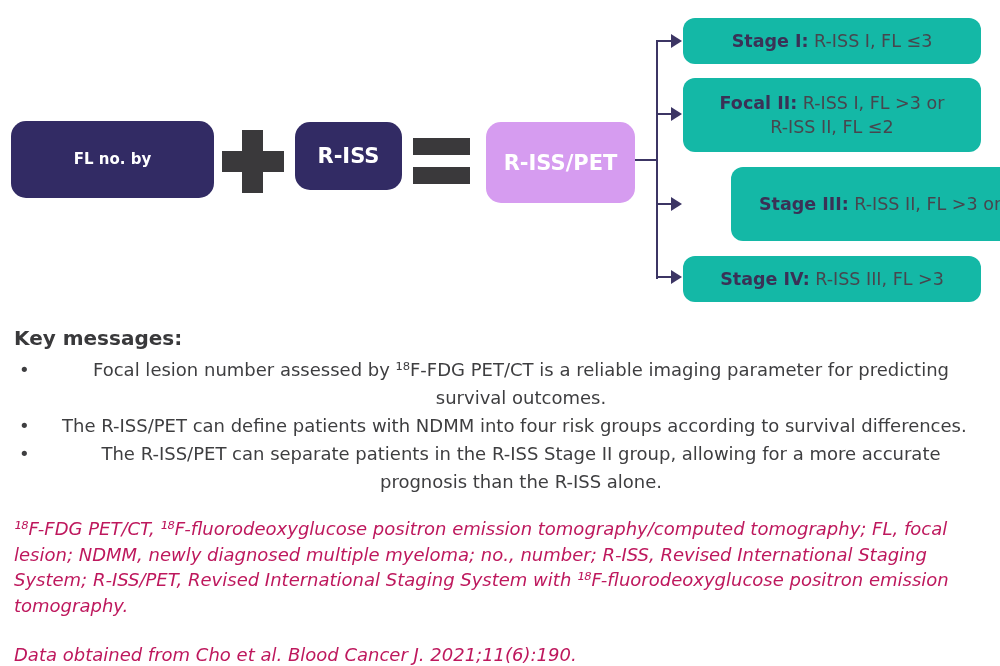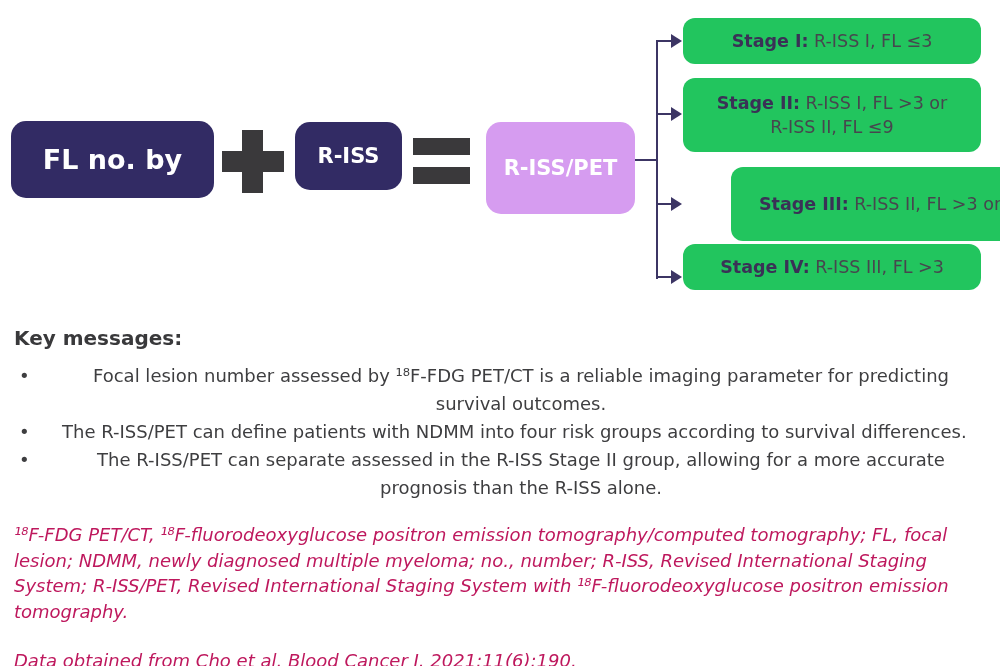--- a/index.html
+++ b/index.html
@@ -19,23 +19,23 @@
     text-align: center;
   }
   .box-navy {
     background: #322b64; color: #ffffff;
     border-radius: 15px; font-weight: bold;
   }
   .box-lavender {
     background: #d69cf0; color: #ffffff;
     border-radius: 15px; font-weight: bold;
   }
-  #fl-box   { left: 11px;  top: 121px; width: 203px; height: 77px; font-size: 27px; line-height: 1.3; }
+  #fl-box   { left: 11px;  top: 121px; width: 203px; height: 77px; font-size: 15px; line-height: 1.3; }
   #riss-box { left: 295px; top: 122px; width: 107px; height: 68px; font-size: 21px; }
-  #risspet-box { left: 486px; top: 122px; width: 149px; height: 92px; font-size: 21px; }
+  #risspet-box { left: 486px; top: 122px; width: 149px; height: 81px; font-size: 21px; }
 
   
   .plus { position: absolute; left: 222px; top: 130px; width: 62px; height: 63px; }
   .plus .h { position: absolute; left: 0; top: 21px; width: 62px; height: 21px; background: #3a393b; }
   .plus .v { position: absolute; left: 20px; top: 0; width: 21px; height: 63px; background: #3a393b; }
   .equals { position: absolute; left: 413px; top: 138px; width: 57px; height: 46px; }
   .equals .bar { position: absolute; left: 0; width: 57px; height: 17px; background: #3a393b; }
   .equals .bar.b1 { top: 0; }
   .equals .bar.b2 { top: 29px; }
 
@@ -48,35 +48,35 @@
   .arrowhead {
     position: absolute; left: 671px; width: 0; height: 0;
     border-top: 7px solid transparent; border-bottom: 7px solid transparent;
     border-left: 11px solid #3c3564;
   }
   .a1 { top: 34px; } .a2 { top: 107px; } .a3 { top: 197px; } .a4 { top: 270px; }
 
   
   .stage {
     position: absolute; left: 683px; width: 298px;
-    background: #22c55e; border-radius: 12px;
+    background: #14b8a6; border-radius: 12px;
     display: flex; flex-direction: column;
     align-items: center; justify-content: center;
     font-size: 17.5px; color: #47464e; line-height: 1.38;
   }
   .stage .stage-line { white-space: nowrap; }
   .stage .stage-label { font-weight: bold; color: #3a3156; }
   #stage-1 { top: 18px;  height: 46px; }
   #stage-2 { top: 78px;  height: 74px; }
   #stage-3 { top: 167px; height: 74px; margin-left: 48px; }
-  #stage-4 { top: 244px; height: 46px; }
+  #stage-4 { top: 256px; height: 46px; }
 
   
   .content { padding: 16px 20px 0 14px; }
-  .km-heading { font-size: 20px; font-weight: bold; color: #39393b; margin-bottom: 12px; }
+  .km-heading { font-size: 20px; font-weight: bold; color: #39393b; margin-bottom: 6px; }
   .km-list { list-style: none; }
   .km-item { display: flex; font-size: 18px; color: #3e3e40; line-height: 28px; }
   .km-bullet { width: 48px; flex: 0 0 48px; padding-left: 5px; }
   .km-text { max-width: 918px; text-align: center; }
 
   
   .footnotes { padding: 20px 32px 0 14px; font-style: italic; font-size: 18px; color: #be185d; line-height: 1.42; }
   .abbrev { max-width: 952px; margin-bottom: 24px; }
 </style>
 </head>
@@ -120,24 +120,24 @@
   <div class="stage" id="stage-1">
     <div class="stage-line">
       <span class="stage-label">Stage I:</span>
       <span>R-ISS I, FL ≤3</span>
     </div>
     <div class="stage-line"></div>
   </div>
 
   <div class="stage" id="stage-2">
     <div class="stage-line">
-      <span class="stage-label">Stage II:</span>
+      <span class="stage-label">Focal II:</span>
       <span>R-ISS I, FL &gt;3 or</span>
     </div>
-    <div class="stage-line">R-ISS II, FL ≤9</div>
+    <div class="stage-line">R-ISS II, FL ≤2</div>
   </div>
 
   <div class="stage" id="stage-3">
     <div class="stage-line">
       <span class="stage-label">Stage III:</span>
       <span>R-ISS II, FL &gt;3 or</span>
     </div>
   </div>
 
   <div class="stage" id="stage-4">
@@ -155,21 +155,21 @@
     <li class="km-item">
       <span class="km-bullet">•</span>
       <span class="km-text">Focal lesion number assessed by ¹⁸F-FDG PET/CT is a reliable imaging parameter for predicting survival outcomes.</span>
     </li>
     <li class="km-item">
       <span class="km-bullet">•</span>
       <span class="km-text">The R-ISS/PET can define patients with NDMM into four risk groups according to survival differences.</span>
     </li>
     <li class="km-item">
       <span class="km-bullet">•</span>
-      <span class="km-text">The R-ISS/PET can separate assessed in the R-ISS Stage II group, allowing for a more accurate prognosis than the R-ISS alone.</span>
+      <span class="km-text">The R-ISS/PET can separate patients in the R-ISS Stage II group, allowing for a more accurate prognosis than the R-ISS alone.</span>
     </li>
   </ul>
 </div>
 
 <div class="footnotes">
   <p class="abbrev">¹⁸F-FDG PET/CT, ¹⁸F-fluorodeoxyglucose positron emission tomography/computed tomography; FL, focal lesion; NDMM, newly diagnosed multiple myeloma; no., number; R-ISS, Revised International Staging System; R-ISS/PET, Revised International Staging System with ¹⁸F-fluorodeoxyglucose positron emission tomography.</p>
   <p class="source">Data obtained from Cho et al. Blood Cancer J. 2021;11(6):190.</p>
 </div>
 
 </body></html>

